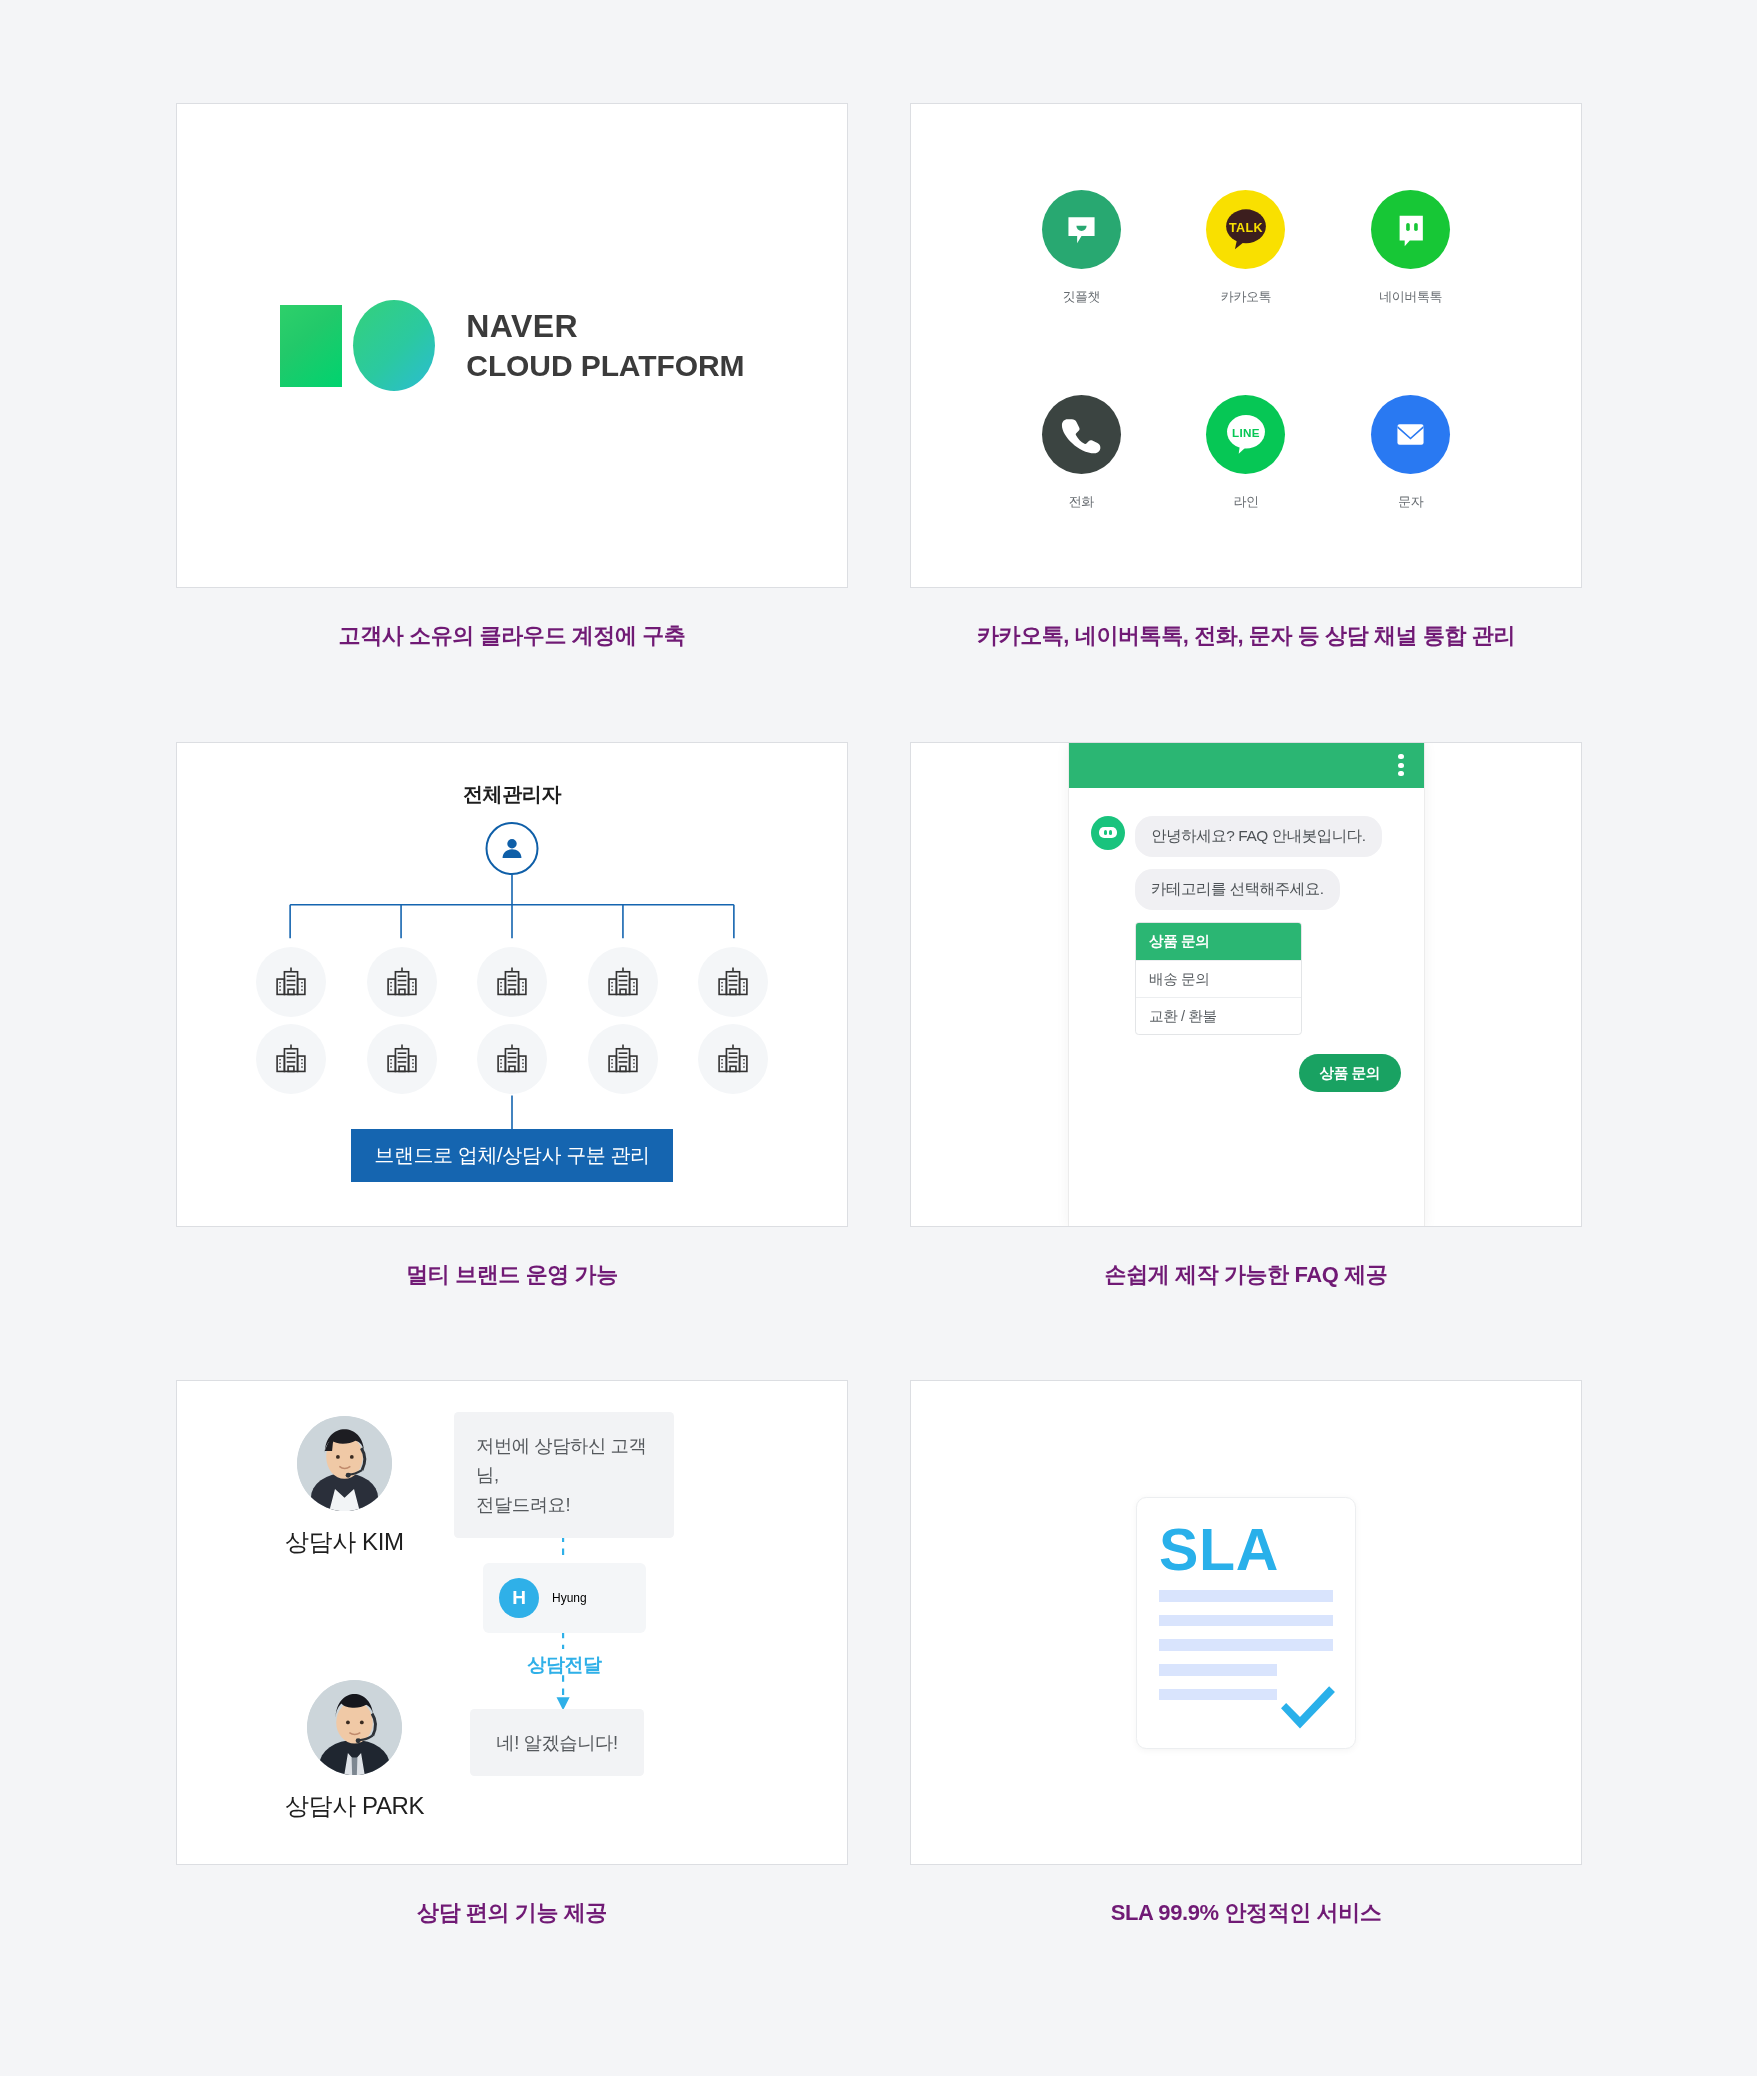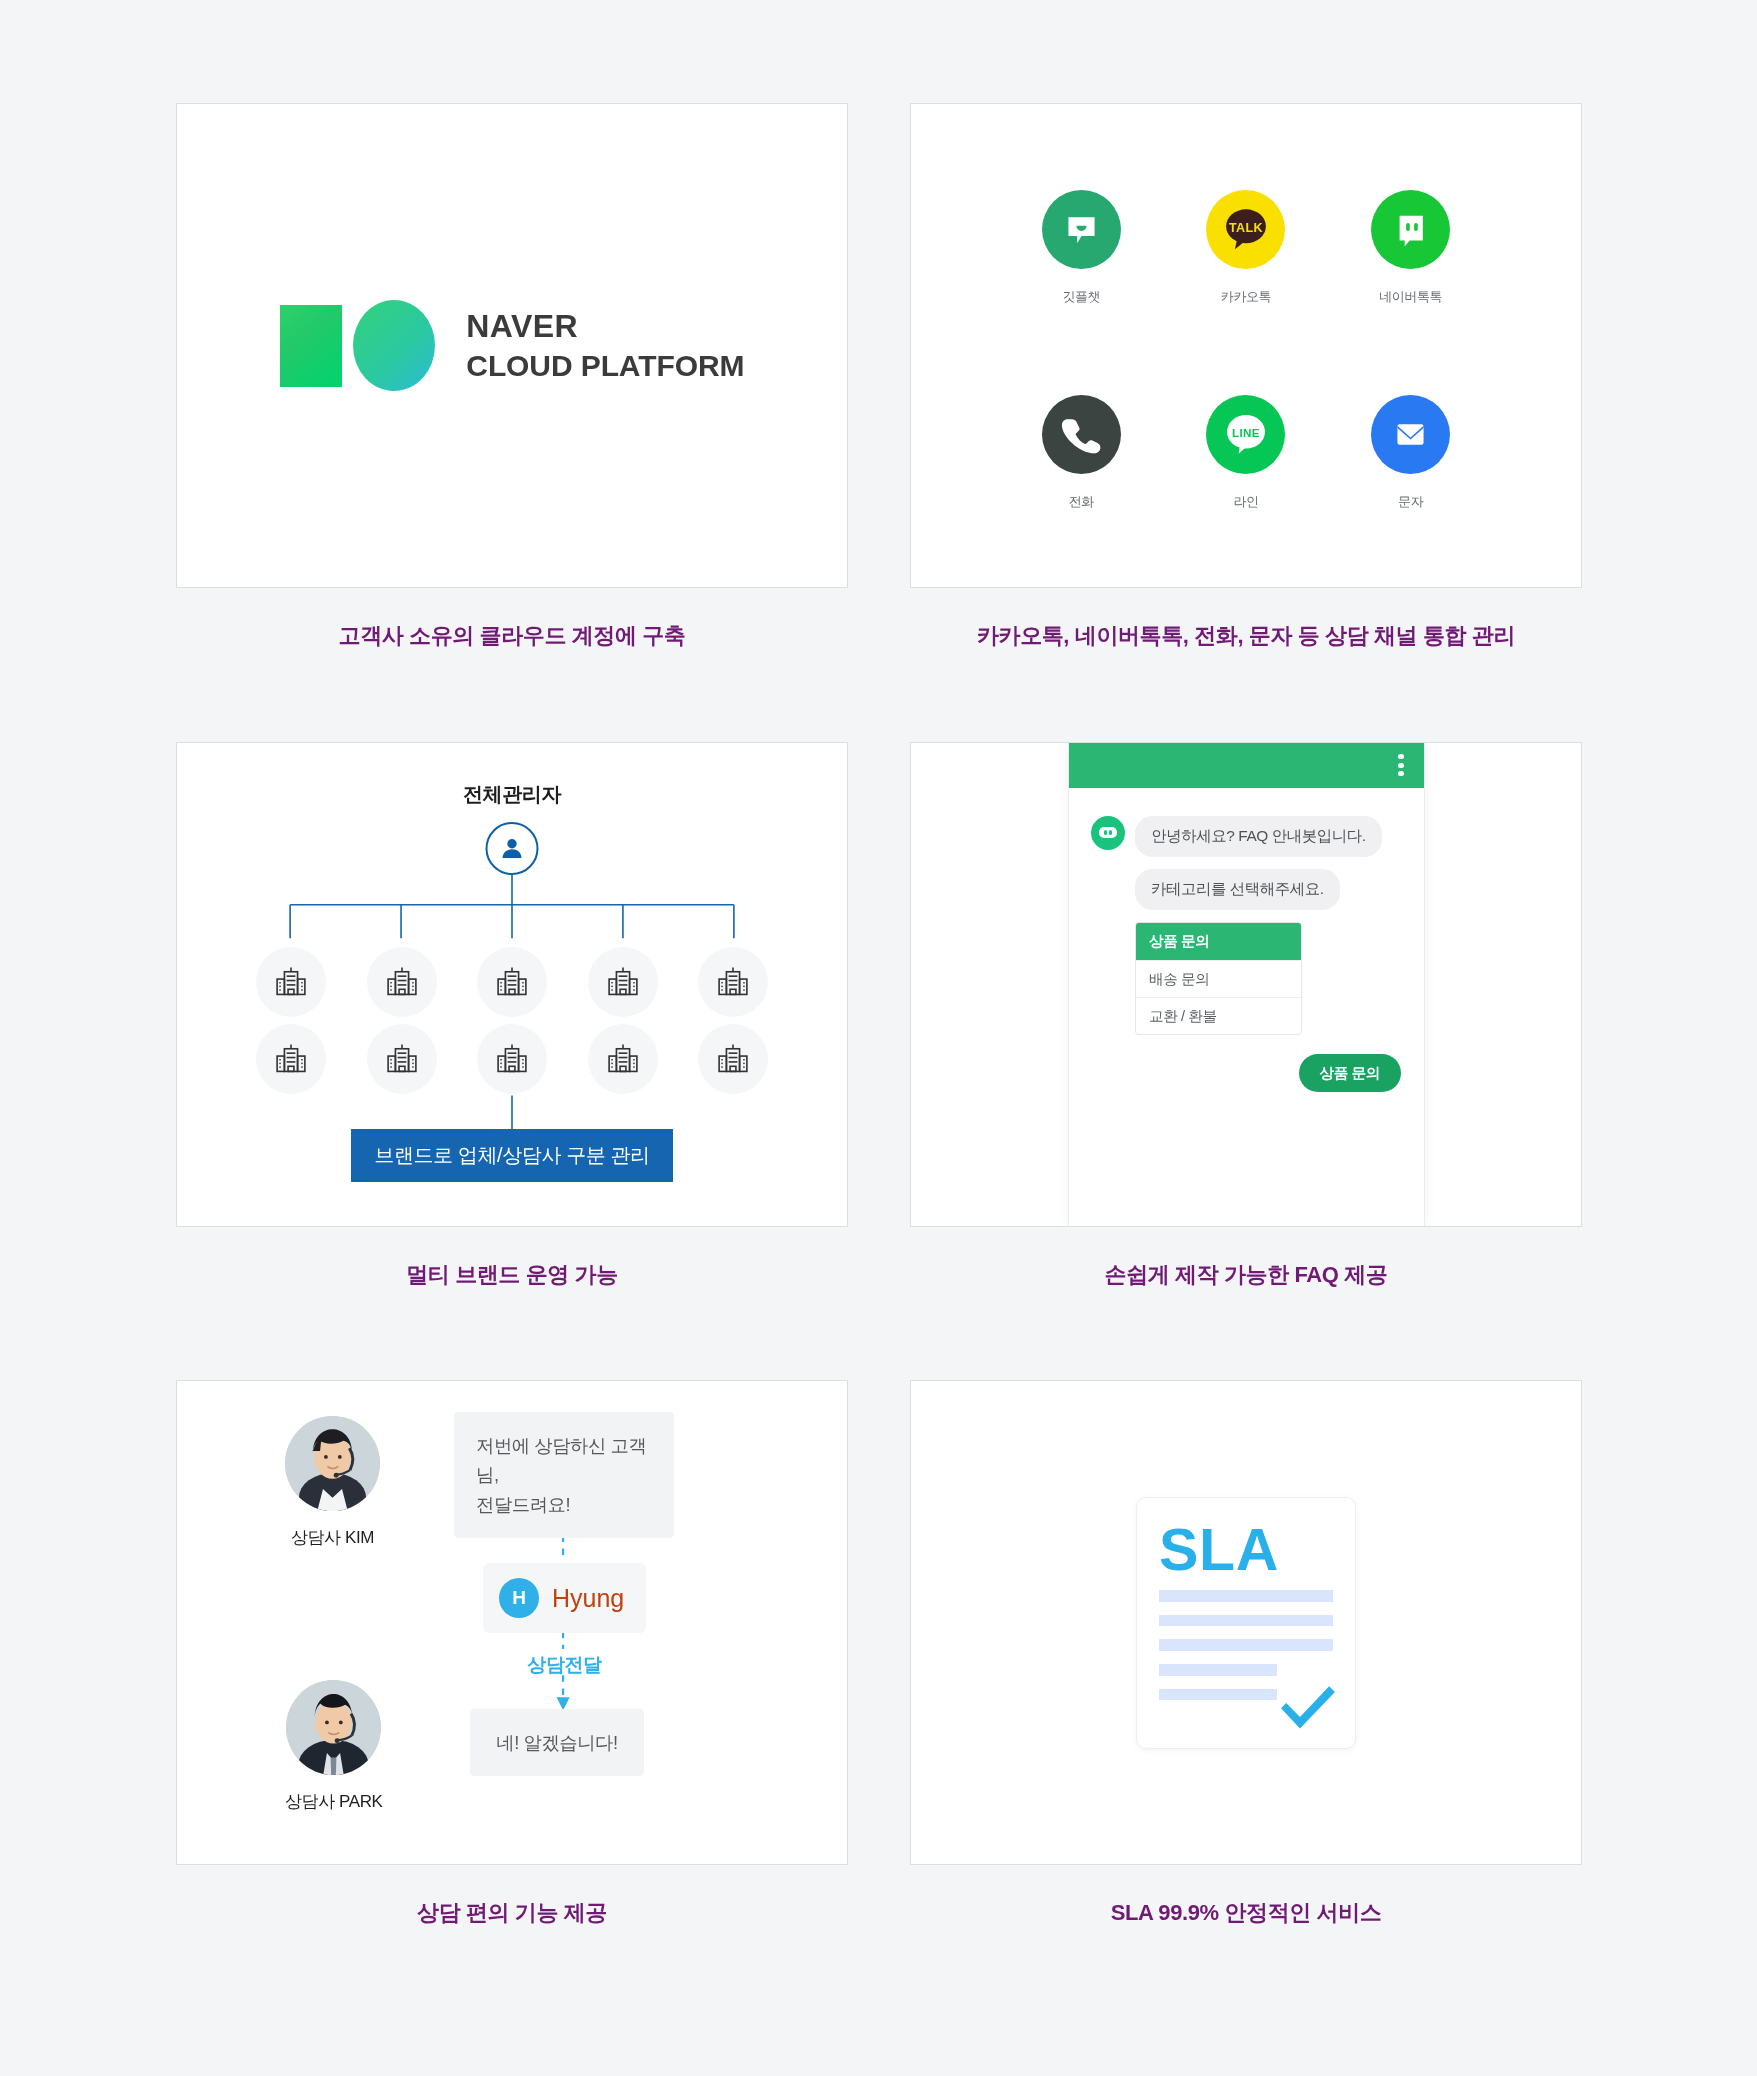--- a/index.html
+++ b/index.html
@@ -207,21 +207,21 @@
     position: absolute; display: flex; flex-direction: column; align-items: center;
   }
   .agent.a1 { left: 108px; top: 35px; }
   .agent.a2 { left: 108px; top: 299px; }
   .avatar-img {
     width: 95px; height: 95px; border-radius: 50%;
     background: #ccd5da;
     position: relative; overflow: hidden;
   }
   .agent-name {
-    margin-top: 14.6px; font-size: 17px; color: #1e1e1e;
+    margin-top: 14.6px; font-size: 24px; color: #1e1e1e;
     letter-spacing: -0.4px;
   }
   .tr-bubble {
     position: absolute;
     background: #f2f3f5; border-radius: 4.4px;
     padding: 19px 22px;
     font-size: 18.3px; color: #55595d; line-height: 1.6;
     letter-spacing: -0.4px;
   }
   .tr-b1 { left: 277px; top: 31px; width: 220px; }
@@ -231,21 +231,21 @@
     background: #f4f6f8; border-radius: 5.9px;
     display: flex; align-items: center; gap: 13px;
     padding-left: 16px;
   }
   .hyung-av {
     width: 40px; height: 40px; border-radius: 50%;
     background: #2fb0e8; color: #fff;
     display: flex; align-items: center; justify-content: center;
     font-size: 19px; font-weight: 700;
   }
-  .hyung-name { font-size: 25px; color: #c2410c; text-align: center; }
+  .hyung-name { font-size: 12px; color: #000000; text-align: center; }
   .tr-label {
     position: absolute; left: 306px; top: 271px; width: 163px;
     text-align: center;
     font-size: 19px; font-weight: 700; color: #2fb0e8;
     letter-spacing: -0.4px;
   }
   .tr-b2 { left: 293px; top: 328px; width: 174px; text-align: center; padding: 19px 13px; }
   .tr-svg { position: absolute; left: 0; top: 0; width: 100%; height: 100%; }
 
   

